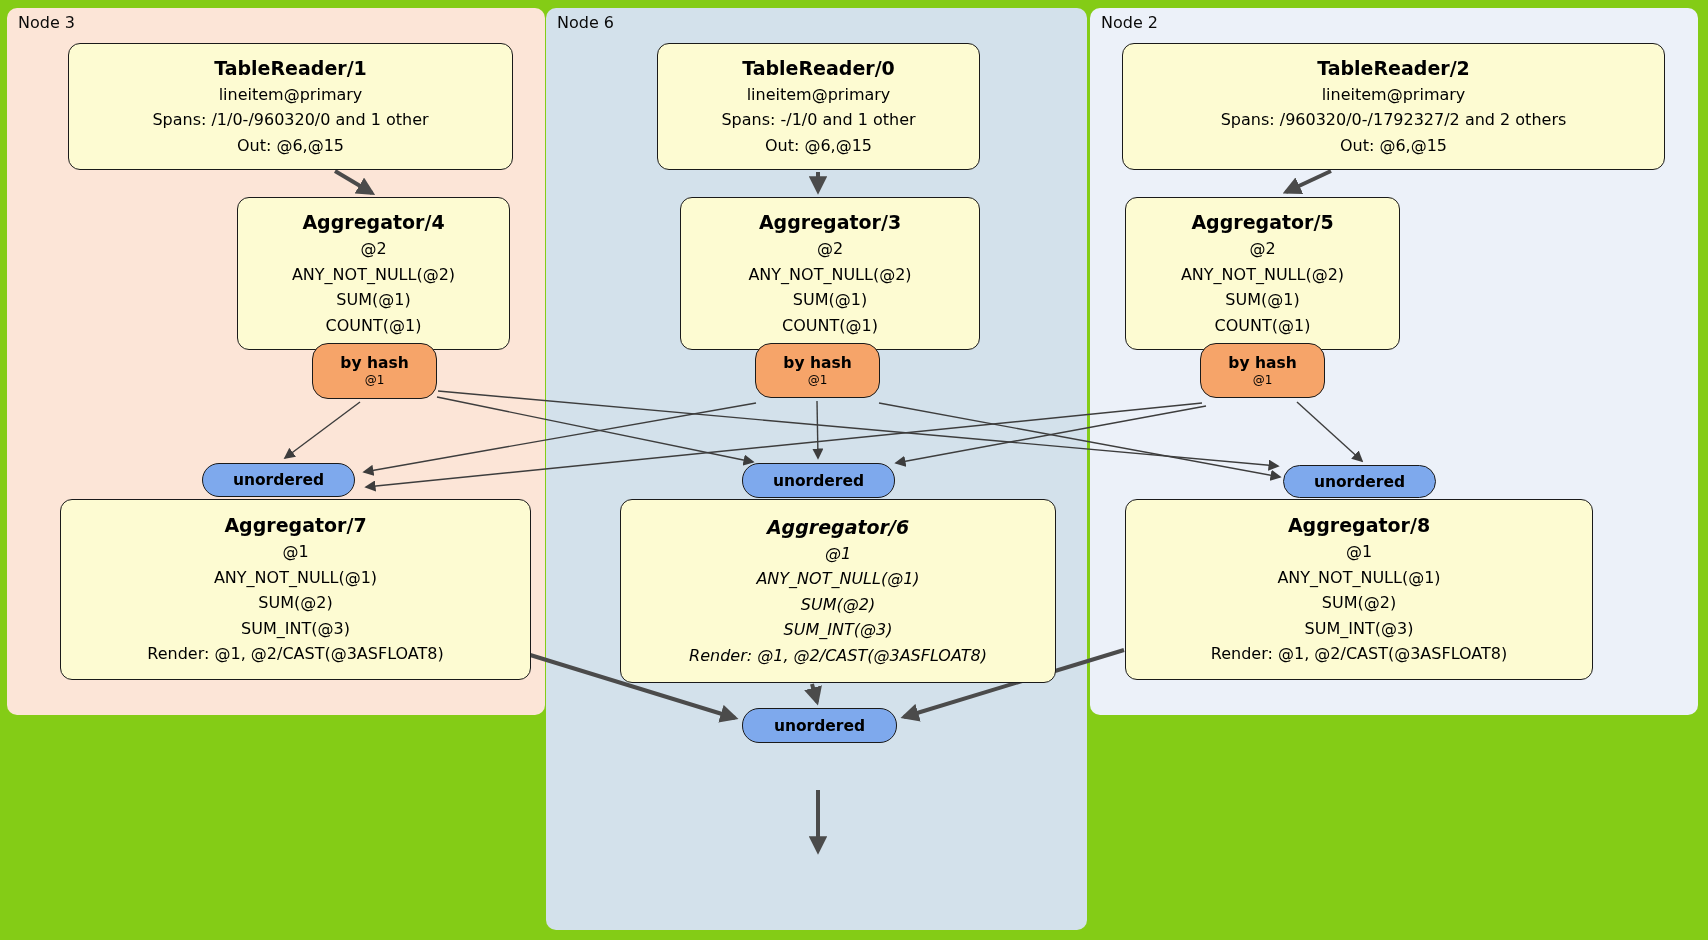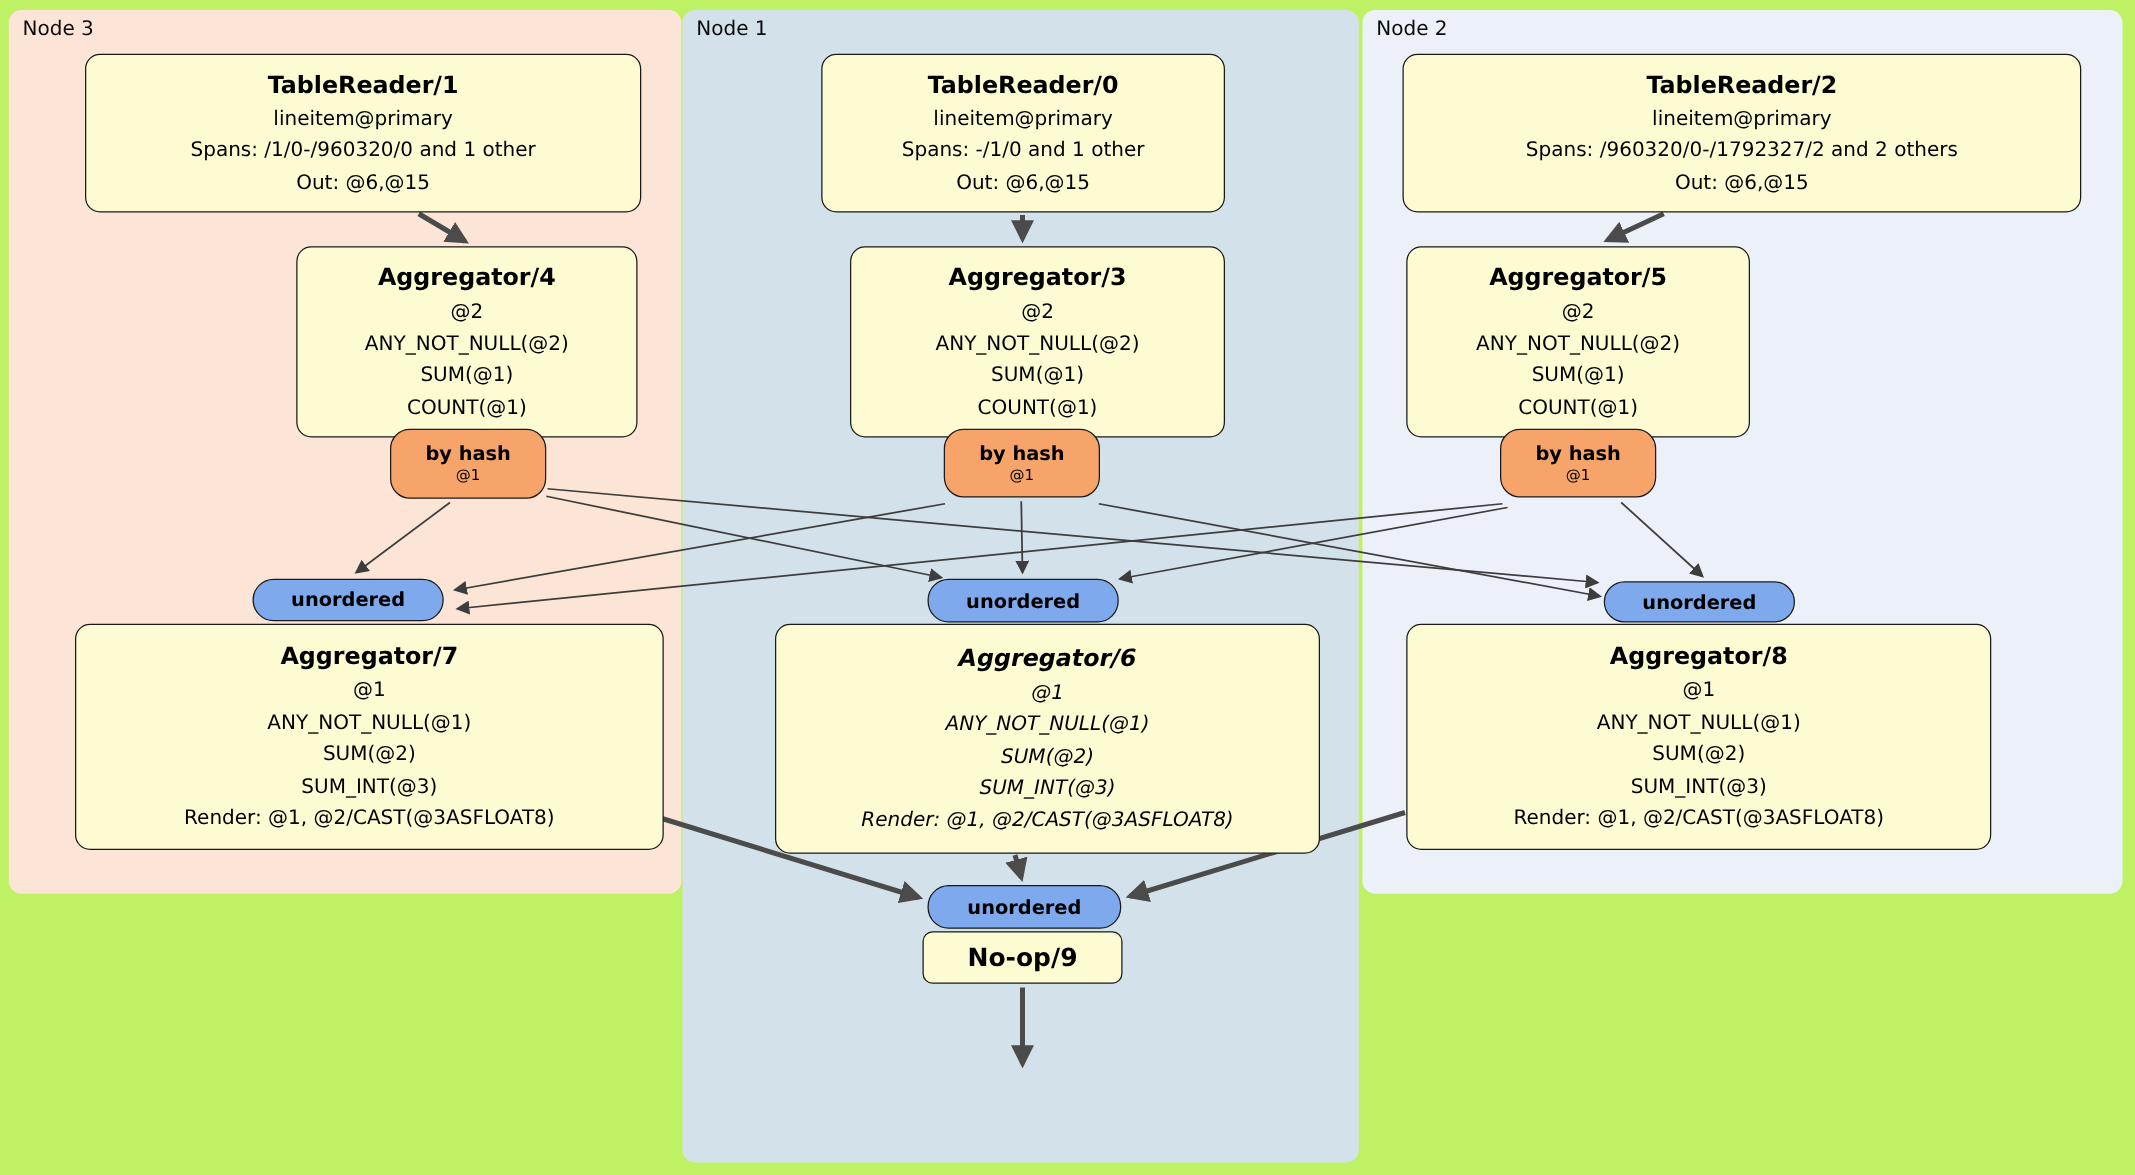--- a/index.html
+++ b/index.html
@@ -1,17 +1,17 @@
 <!DOCTYPE html>
 <html style="--node3-bg: #fce5d7; --node1-bg: #d3e1eb; --node2-bg: #ecf1f9; --box-bg: #fdfbd2; --hash-badge-bg: #f6a469; --stream-badge-bg: #7ea9ed; --edge-thin: #3d3d3d; --edge-thick: #4b4b4b;"><head>
 <meta charset="utf-8">
 <style>
   html,body{margin:0;padding:0;background:#ffffff;}
   .canvas{
-    position:relative;width:1708px;height:940px;background:#bef264;overflow:hidden;
+    position:relative;width:1708px;height:940px;background:#84cc16;overflow:hidden;
     font-family:"DejaVu Sans","Liberation Sans",sans-serif;color:#000;
   }
   .panel{position:absolute;border-radius:10px;}
   .panel-node3{background:var(--node3-bg,#fce5d7);}
   .panel-node1{background:var(--node1-bg,#d3e1eb);}
   .panel-node2{background:var(--node2-bg,#ecf1f9);}
   .panel-label{position:absolute;top:5px;left:11px;font-size:16px;color:#0a0a0a;}
   .edges{position:absolute;left:0;top:0;pointer-events:none;}
   .box{
     position:absolute;background:var(--box-bg,#fdfbd2);border:1.6px solid #1a1a1a;border-radius:12px;
@@ -33,21 +33,21 @@
 </style>
 </head>
 <body>
 
 <div class="canvas">
 
   <div class="panel panel-node3" style="left:7px;top:8px;width:538px;height:707px;">
     <div class="panel-label">Node 3</div>
   </div>
   <div class="panel panel-node1" style="left:546px;top:8px;width:541px;height:922px;">
-    <div class="panel-label">Node 1</div>
+    <div class="panel-label">Node 6</div>
   </div>
   <div class="panel panel-node2" style="left:1090px;top:8px;width:608px;height:707px;">
     <div class="panel-label">Node 2</div>
   </div>
 
   <svg class="edges" width="1708" height="940">
     <defs>
       <marker id="ah-thin" viewBox="0 0 10 10" refX="8.5" refY="5" markerWidth="8" markerHeight="8" orient="auto">
         <path d="M0,0 L10,5 L0,10 z" fill="#3d3d3d"></path>
       </marker>
@@ -162,17 +162,14 @@
     <div class="box-line">@1</div>
     <div class="box-line">ANY_NOT_NULL(@1)</div>
     <div class="box-line">SUM(@2)</div>
     <div class="box-line">SUM_INT(@3)</div>
     <div class="box-line">Render: @1, @2/CAST(@3ASFLOAT8)</div>
   </div>
 
   <div class="badge stream-badge" style="left:742px;top:708px;width:155px;height:35px;">
     <div class="stream-label">unordered</div>
   </div>
-  <div class="box small" style="left:738px;top:745px;width:160px;height:42px;">
-    <div class="box-title">No-op/9</div>
-  </div>
 
 </div>
 
 </body></html>

